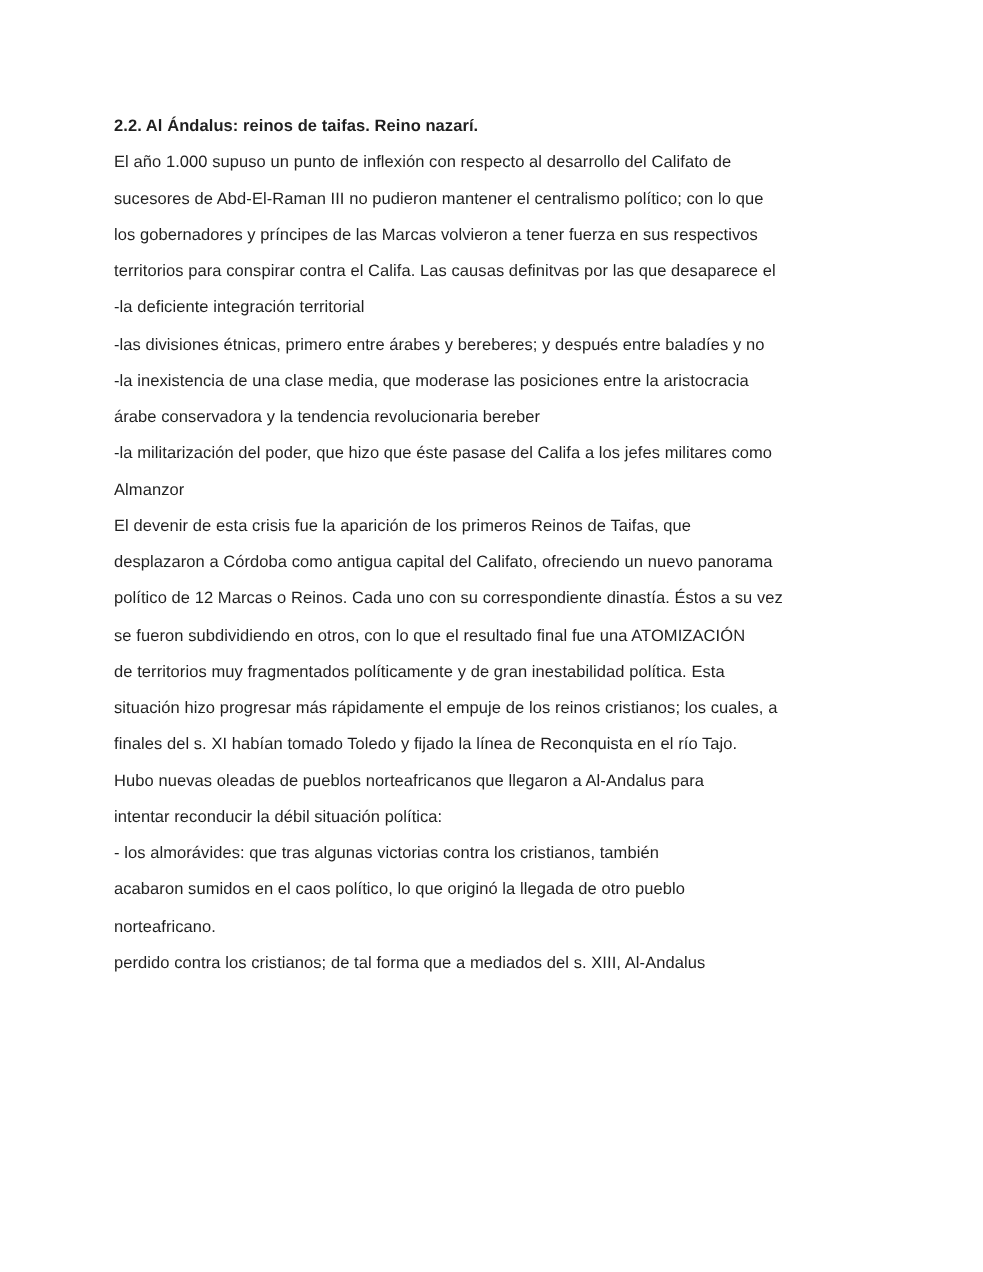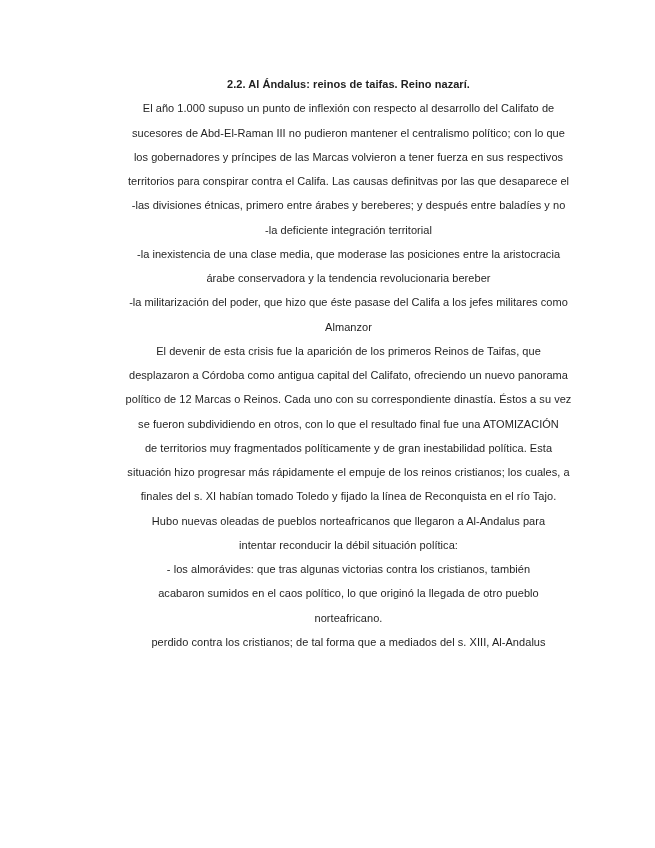--- a/index.html
+++ b/index.html
@@ -21,39 +21,38 @@
     left: 76px;
     top: 72px;
     width: 545px;
   }
   .doc-line {
     font-size: 11px;
     line-height: 24.25px;
     white-space: nowrap;
     letter-spacing: 0.05px;
     color: #1f1f1f;
-    text-align: center;
   }
   .doc-title {
     font-weight: bold;
   }
 </style>
 </head>
 <body>
 
 <div class="page">
   <div class="doc-content">
     <div class="doc-line doc-title">2.2. Al Ándalus: reinos de taifas. Reino nazarí.</div>
     <div id="doc-lines">
         <div class="doc-line">El año 1.000 supuso un punto de inflexión con respecto al desarrollo del Califato de</div>
         <div class="doc-line">sucesores de Abd-El-Raman III no pudieron mantener el centralismo político; con lo que</div>
         <div class="doc-line">los gobernadores y príncipes de las Marcas volvieron a tener fuerza en sus respectivos</div>
         <div class="doc-line">territorios para conspirar contra el Califa. Las causas definitvas por las que desaparece el</div>
+        <div class="doc-line">-la deficiente integración territorial</div>
         <div class="doc-line">-las divisiones étnicas, primero entre árabes y bereberes; y después entre baladíes y no</div>
-        <div class="doc-line">-la deficiente integración territorial</div>
         <div class="doc-line">-la inexistencia de una clase media, que moderase las posiciones entre la aristocracia</div>
         <div class="doc-line">árabe conservadora y la tendencia revolucionaria bereber</div>
         <div class="doc-line">-la militarización del poder, que hizo que éste pasase del Califa a los jefes militares como</div>
         <div class="doc-line">Almanzor</div>
         <div class="doc-line">El devenir de esta crisis fue la aparición de los primeros Reinos de Taifas, que</div>
         <div class="doc-line">desplazaron a Córdoba como antigua capital del Califato, ofreciendo un nuevo panorama</div>
         <div class="doc-line">político de 12 Marcas o Reinos. Cada uno con su correspondiente dinastía. Éstos a su vez</div>
         <div class="doc-line">se fueron subdividiendo en otros, con lo que el resultado final fue una ATOMIZACIÓN</div>
         <div class="doc-line">de territorios muy fragmentados políticamente y de gran inestabilidad política. Esta</div>
         <div class="doc-line">situación hizo progresar más rápidamente el empuje de los reinos cristianos; los cuales, a</div>

